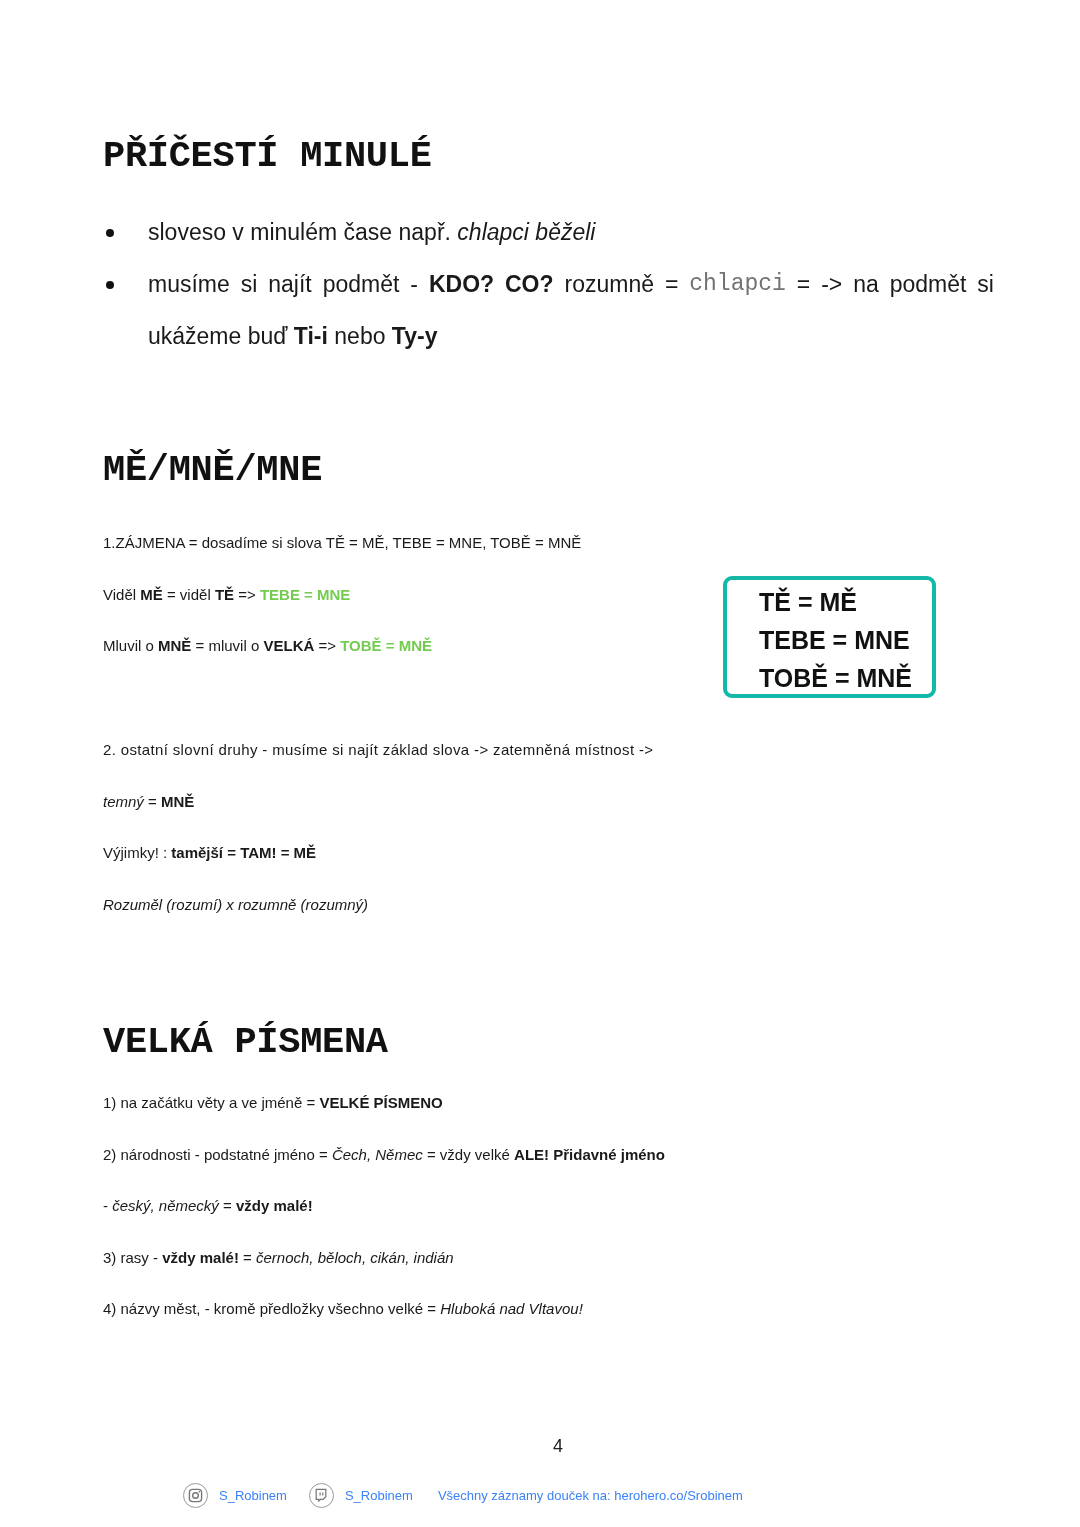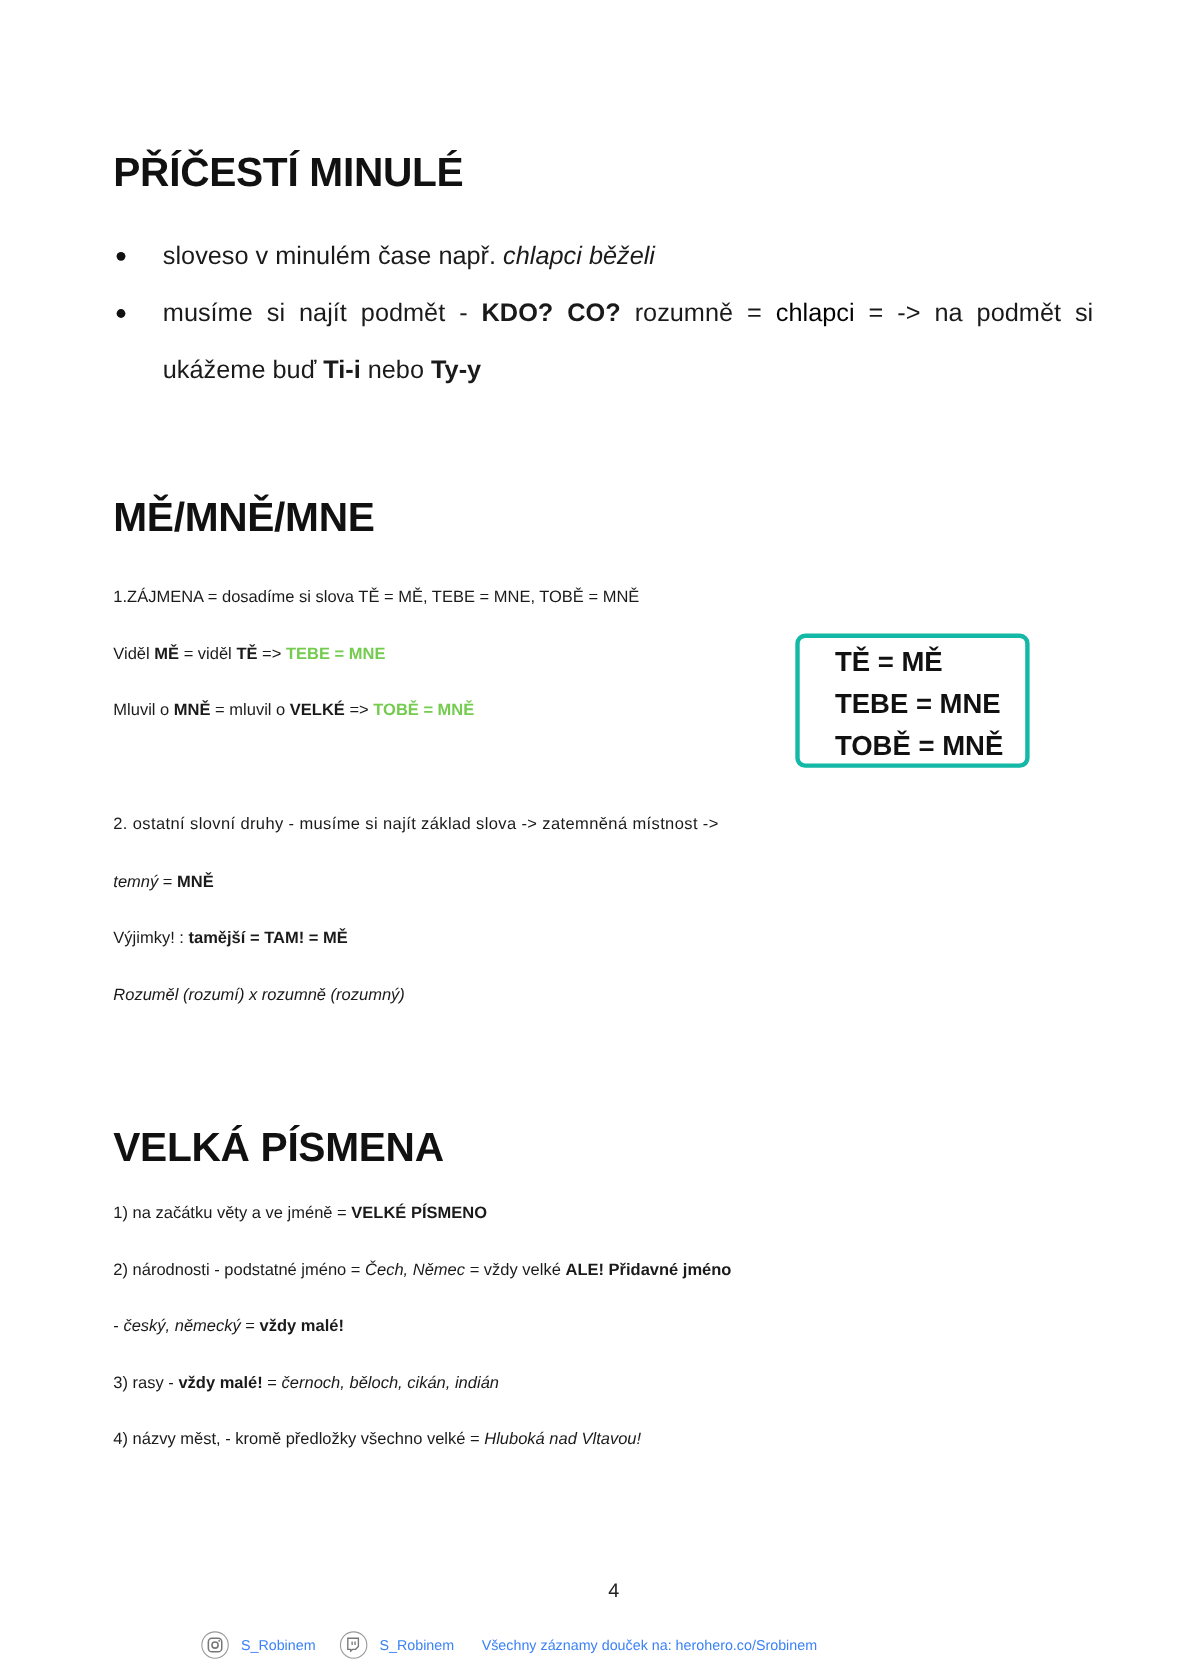--- a/index.html
+++ b/index.html
@@ -6,27 +6,28 @@
   body {
     width: 1080px; height: 1527px; position: relative; overflow: hidden;
     font-family: "Liberation Sans", "DejaVu Sans", sans-serif;
     color: #111111;
   }
   .page { position: absolute; left: 0; top: 0; width: 1080px; height: 1527px; }
   .h1 {
     position: absolute; left: 103px; margin: 0;
     font-size: 37px; font-weight: bold; letter-spacing: -0.3px; color: #111;
     line-height: 1;
+    font-family: Liberation Mono, monospace;
   }
   .line {
     position: absolute; left: 103px; font-size: 15px; line-height: 1; white-space: nowrap; color: #1a1a1a;
   }
   .b { font-weight: bold; }
   .i { font-style: italic; }
-  .g { color: #000000; }
+  .g { color: #737373; font-family: Liberation Mono, monospace; }
   .gb { color: #74cc4f; font-weight: bold; }
   .bullet-row { position: absolute; left: 103px; width: 875px; font-size: 23px; line-height: 1; color: #1a1a1a; }
   .bullet-dot {
     position: absolute; left: 3px; top: 8px; width: 8px; height: 8px; border-radius: 50%; background: #111;
   }
   .bullet-text { position: absolute; left: 29px; white-space: nowrap; margin-left: 16px; }
   .justify { display: flex; justify-content: space-between; width: 846px; }
   .box {
     position: absolute; left: 723px; top: 576px; width: 213px; height: 122px;
     border: 4px solid #14b8a6; border-radius: 9px; box-sizing: border-box;
@@ -84,21 +85,21 @@
 
   <h1 class="h1" style="top:452px;">MĚ/MNĚ/MNE</h1>
 
   <div class="line" style="top:535px;">1.ZÁJMENA = dosadíme si slova TĚ = MĚ, TEBE = MNE, TOBĚ = MNĚ</div>
 
   <div class="line" style="top:587px;">
     <span>Viděl </span><span class="b">MĚ</span><span> = viděl </span><span class="b">TĚ</span><span> =&gt; </span><span class="gb">TEBE = MNE</span>
   </div>
 
   <div class="line" style="top:638px;">
-    <span>Mluvil o </span><span class="b">MNĚ</span><span> = mluvil o </span><span class="b">VELKÉ</span><span> =&gt; </span><span class="gb">TOBĚ = MNĚ</span>
+    <span>Mluvil o </span><span class="b">MNĚ</span><span> = mluvil o </span><span class="b">VELKÁ</span><span> =&gt; </span><span class="gb">TOBĚ = MNĚ</span>
   </div>
 
   <div class="box">
     <div class="box-line" style="top:10px;">TĚ = MĚ</div>
     <div class="box-line" style="top:48px;">TEBE = MNE</div>
     <div class="box-line" style="top:86px;">TOBĚ = MNĚ</div>
   </div>
 
   <div class="line" style="top:742px; letter-spacing:0.35px;">2. ostatní slovní druhy - musíme si najít základ slova -&gt; zatemněná místnost -&gt;</div>
 

